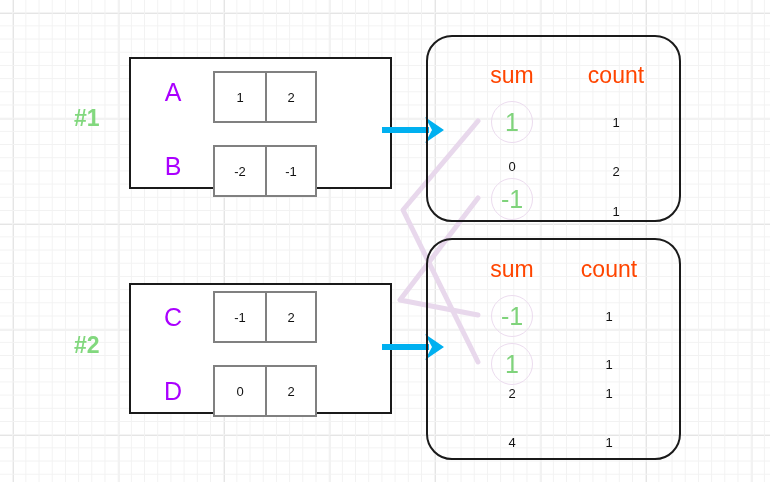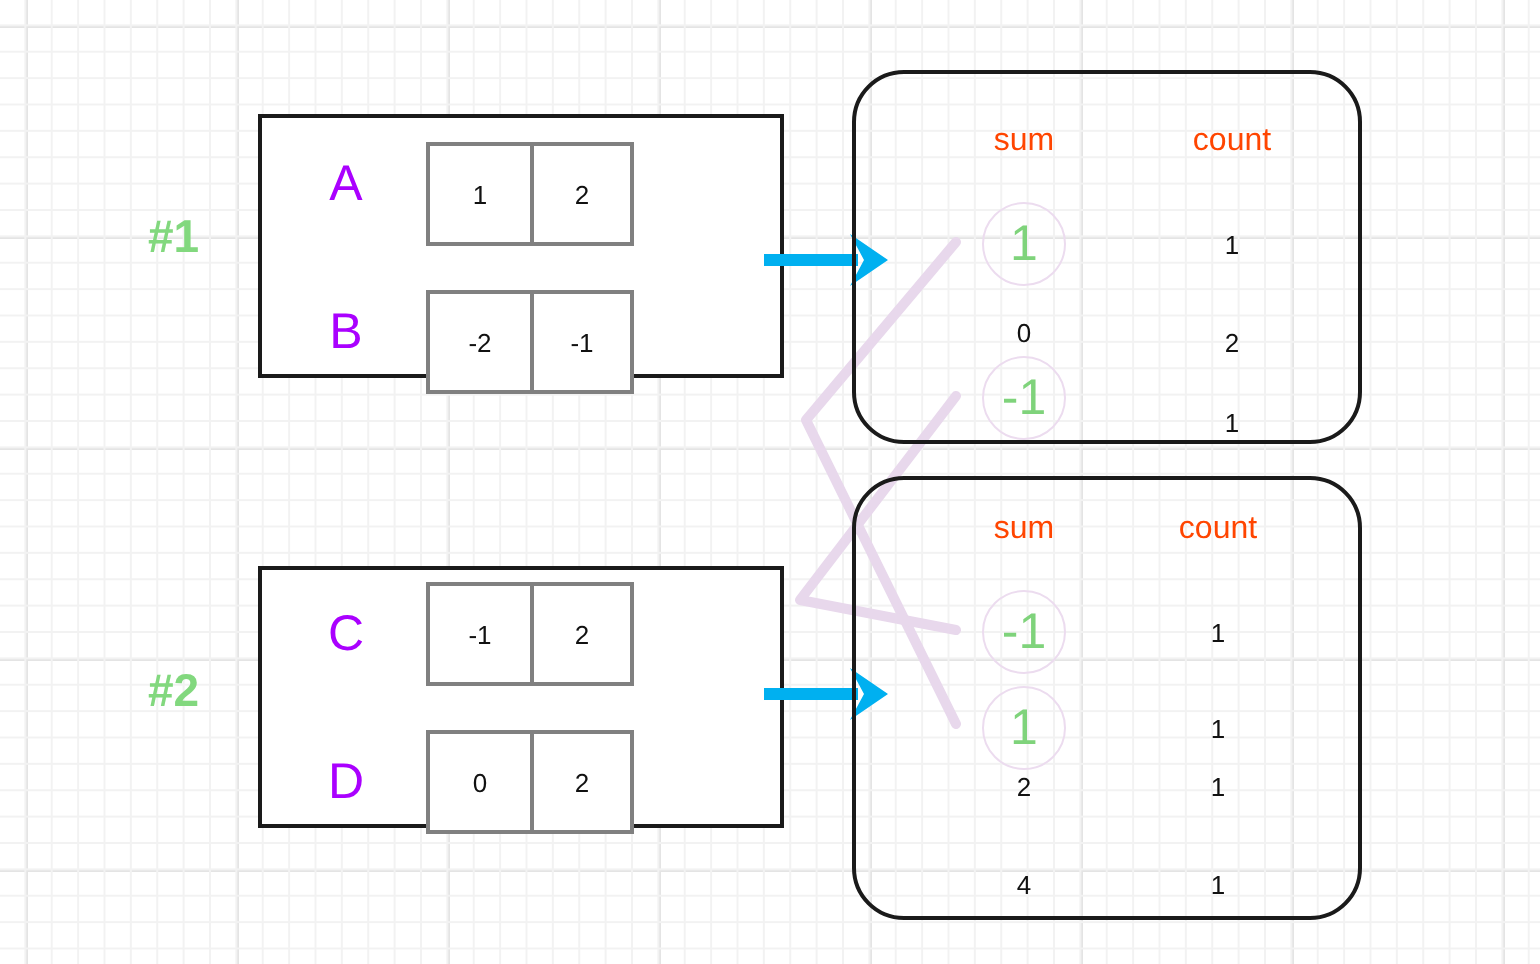--- a/index.html
+++ b/index.html
@@ -73,21 +73,21 @@
   
   .round-panel {
     border: 2px solid #1a1a1a;
     border-radius: 26px;
     background: transparent;
     box-sizing: border-box;
   }
 
   .col-head {
     color: #ff4500;
-    font-size: 16px;
+    font-size: 23px;
     font-family: "Liberation Sans", sans-serif;
     white-space: nowrap;
     text-align: center;
   }
 
   .val {
     font-size: 13px;
     color: #111111;
     font-family: "Liberation Sans", sans-serif;
     text-align: center;

